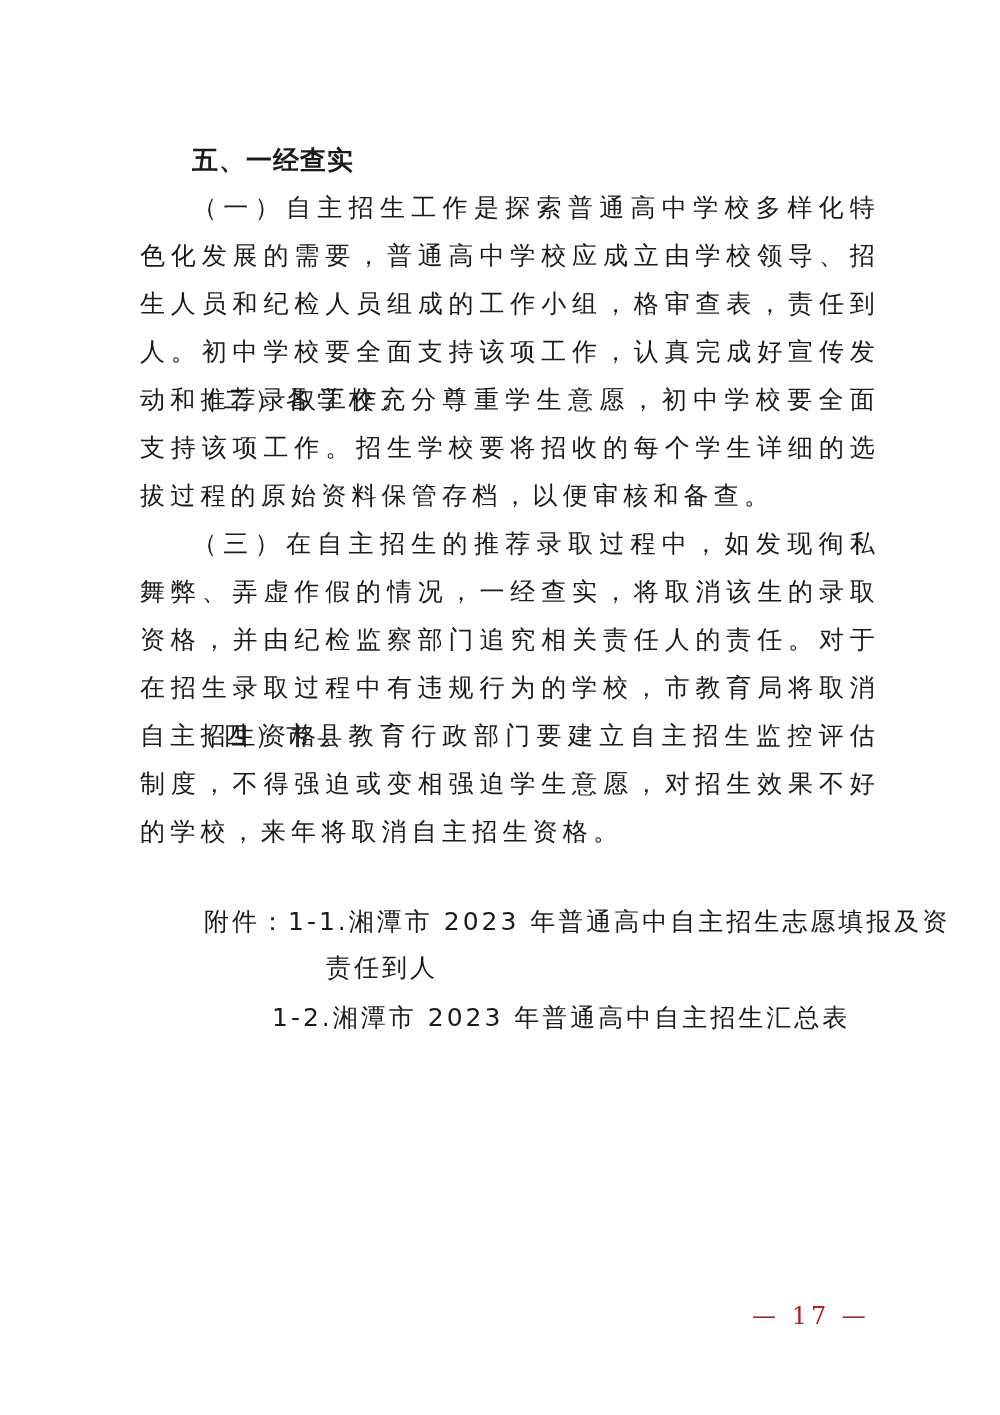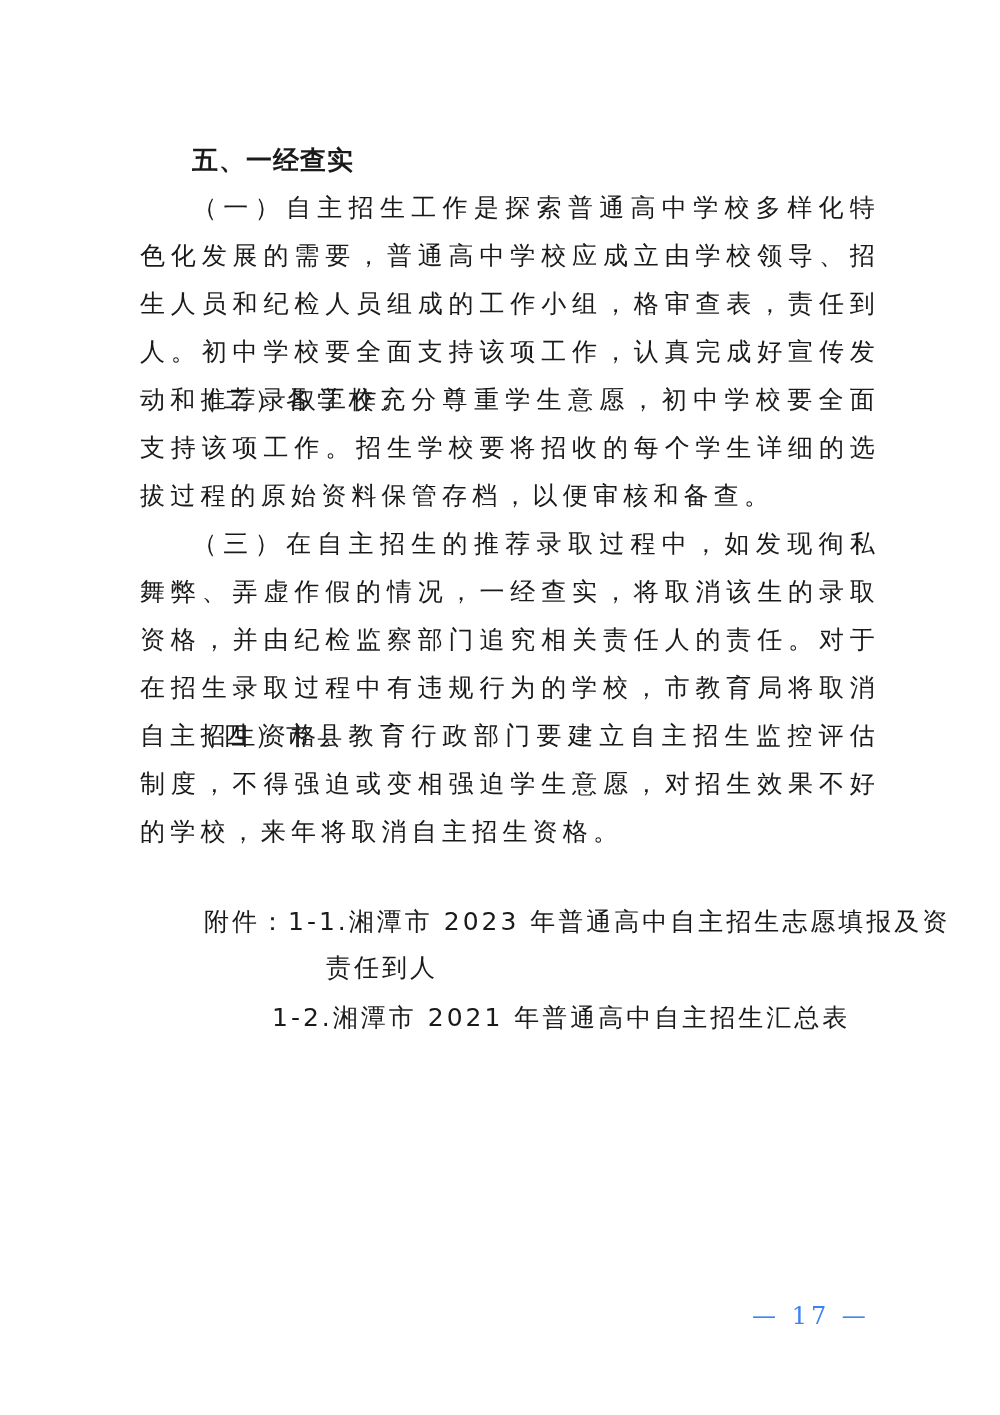--- a/index.html
+++ b/index.html
@@ -25,31 +25,31 @@
     #p4 { top: 712px; }
     .attach {
       position: absolute; font-size: 25px; line-height: 48px;
       letter-spacing: 3px; white-space: nowrap;
     }
     #a1 { left: 192px; top: 898px; margin-left: 12px; }
     #a1b { left: 326px; top: 944px; }
     #a2 { left: 272px; top: 994px; }
     .pagenum {
       position: absolute; left: 752px; top: 1302px;
-      font-family: "DejaVu Serif", serif; font-size: 24px; color: #3b82f6;
+      font-family: "DejaVu Serif", serif; font-size: 24px; color: #b91c1c;
       letter-spacing: 4px;
     }
   </style>
 </head>
 <body>
 
 <div class="heading">五、一经查实</div>
 
 <p id="p1" class="para">（一）自主招生工作是探索普通高中学校多样化特色化发展的需要，普通高中学校应成立由学校领导、招生人员和纪检人员组成的工作小组，格审查表，责任到人。初中学校要全面支持该项工作，认真完成好宣传发动和推荐录取工作。</p>
 <p id="p2" class="para">（二）各学校充分尊重学生意愿，初中学校要全面支持该项工作。招生学校要将招收的每个学生详细的选拔过程的原始资料保管存档，以便审核和备查。</p>
 <p id="p3" class="para">（三）在自主招生的推荐录取过程中，如发现徇私舞弊、弄虚作假的情况，一经查实，将取消该生的录取资格，并由纪检监察部门追究相关责任人的责任。对于在招生录取过程中有违规行为的学校，市教育局将取消自主招生资格。</p>
 <p id="p4" class="para">（四）市县教育行政部门要建立自主招生监控评估制度，不得强迫或变相强迫学生意愿，对招生效果不好的学校，来年将取消自主招生资格。</p>
 
 <div id="a1" class="attach">附件：1-1.湘潭市 2023 年普通高中自主招生志愿填报及资</div>
 <div id="a1b" class="attach">责任到人</div>
-<div id="a2" class="attach">1-2.湘潭市 2021 年普通高中自主招生汇总表</div>
+<div id="a2" class="attach">1-2.湘潭市 2023 年普通高中自主招生汇总表</div>
 
 <div class="pagenum">— 17 —</div>
 
 </body></html>

